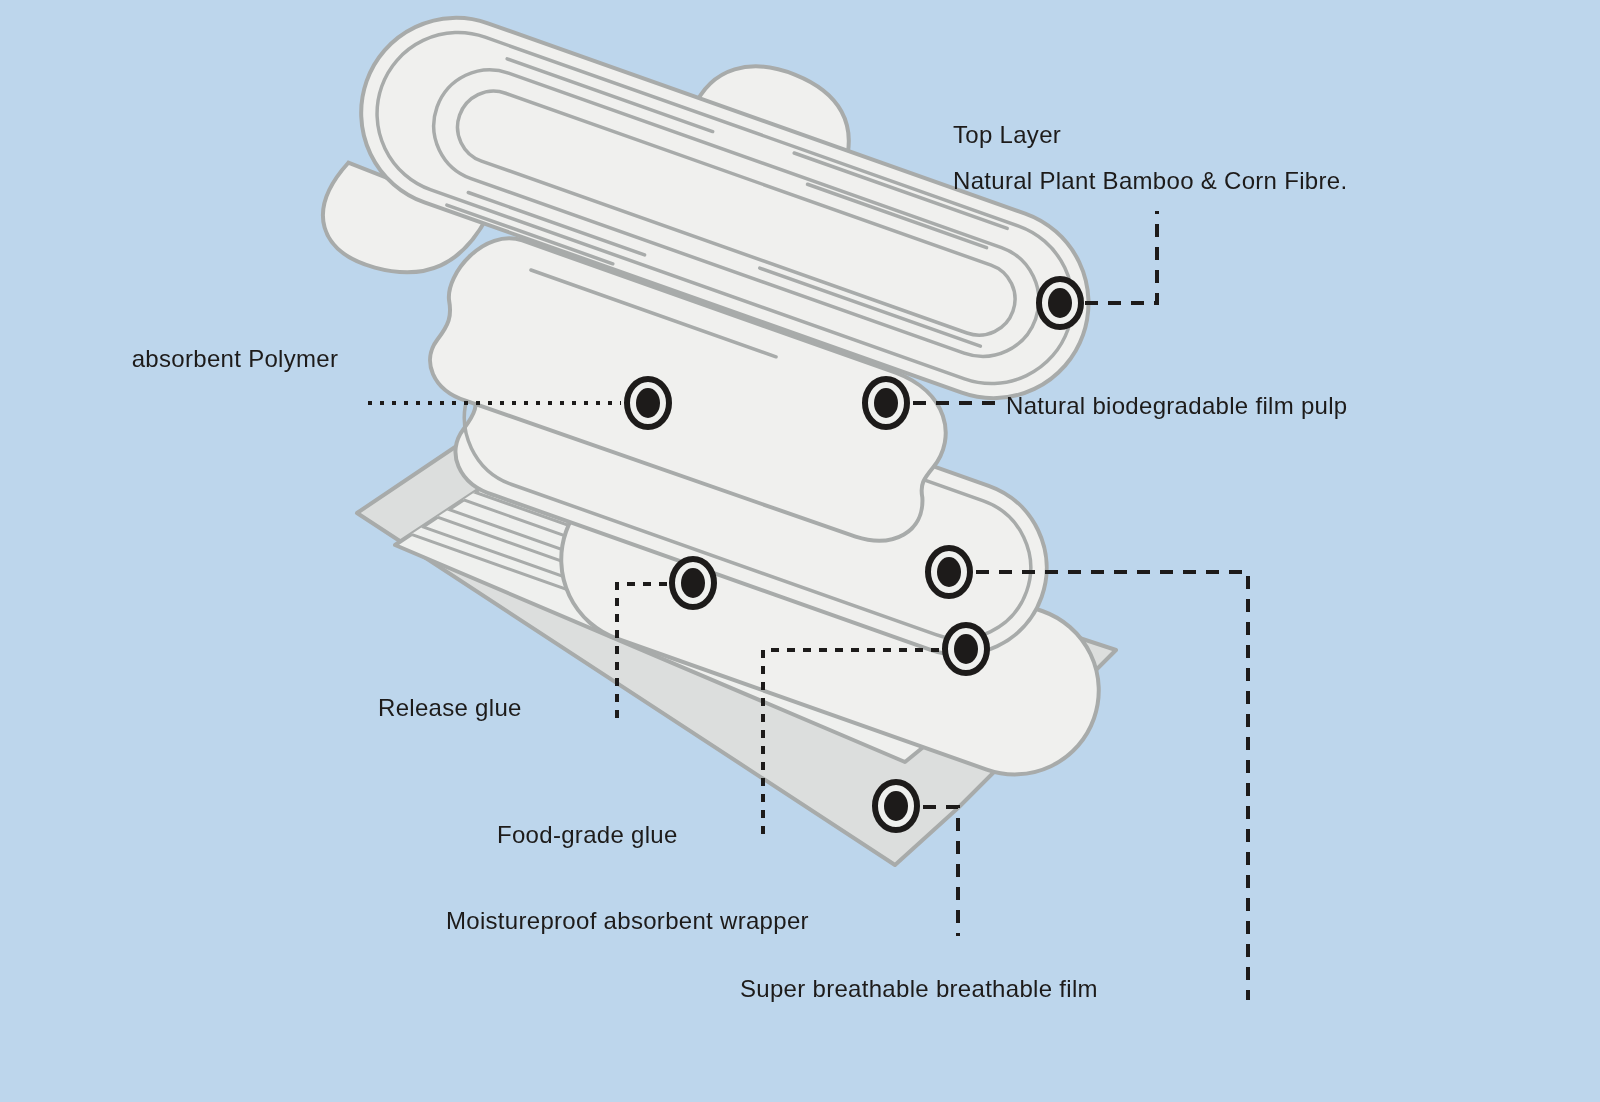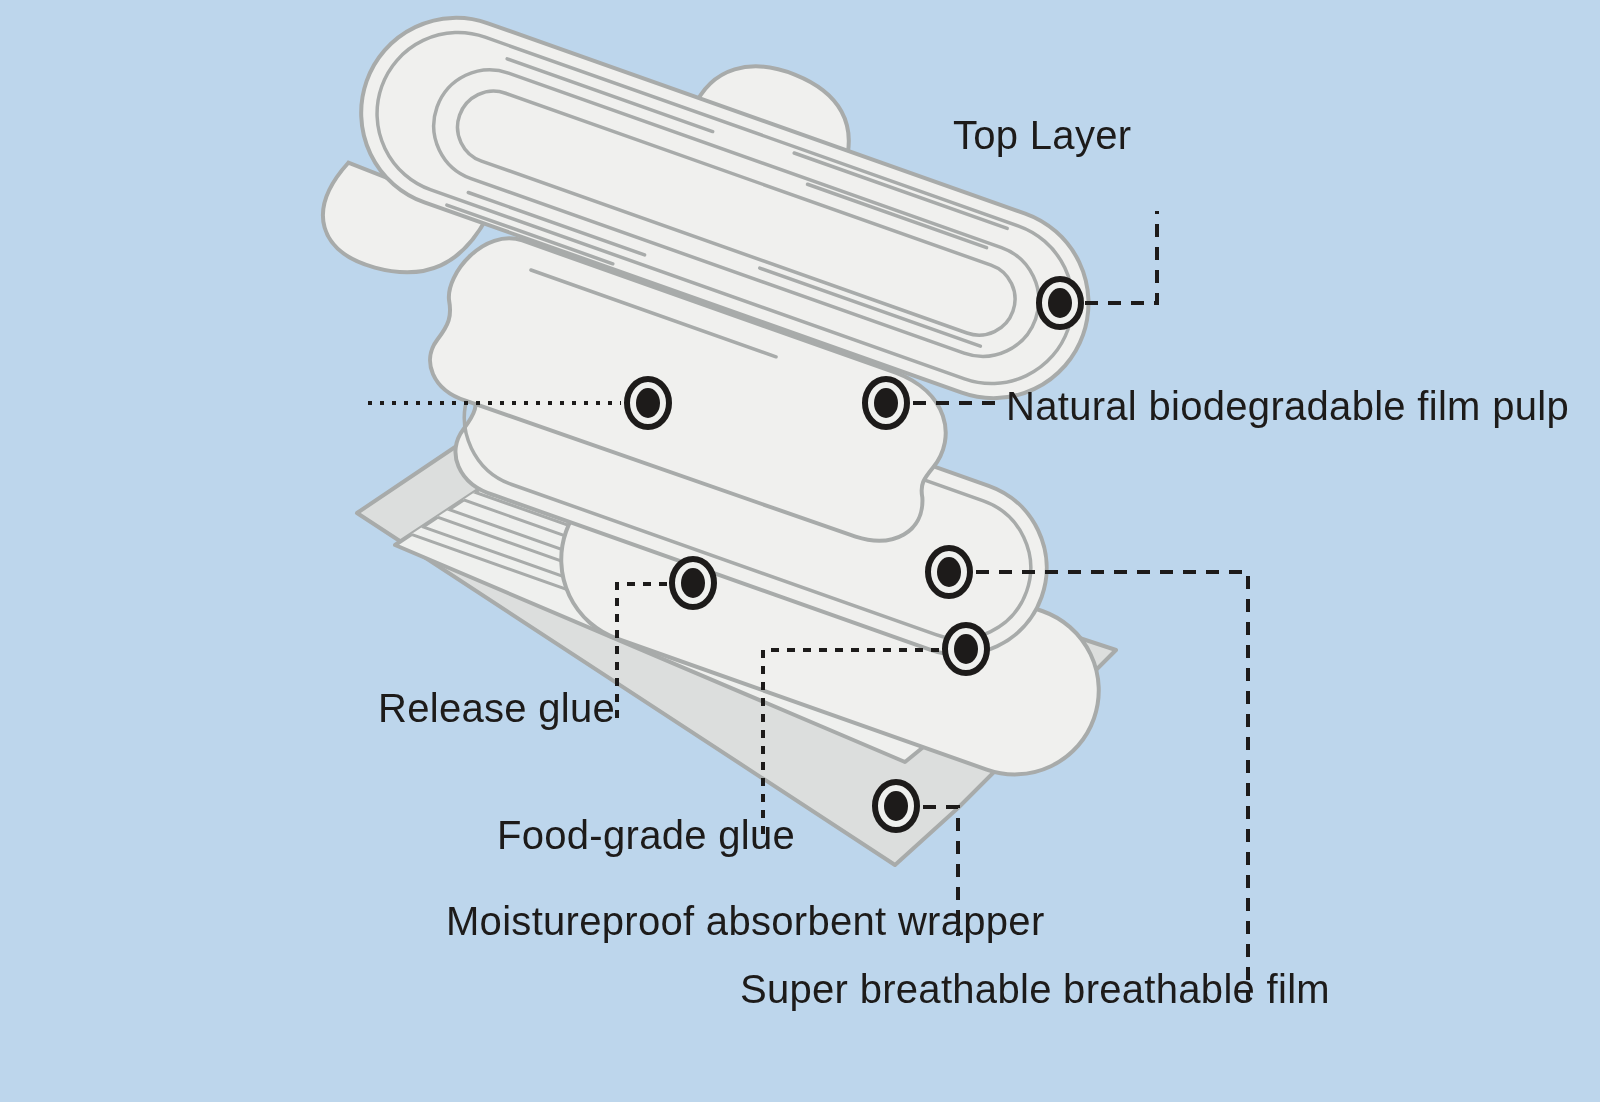--- a/index.html
+++ b/index.html
@@ -9,21 +9,21 @@
   html,body{margin:0;padding:0;}
   body{
     width:1600px;height:1102px;position:relative;overflow:hidden;
     background:var(--bg);
     font-family:"Liberation Sans", sans-serif;
   }
   #scene{position:absolute;left:0;top:0;}
   .label{
     position:absolute;
     color:var(--ink);
-    font-size:40px;
+    font-size:24px;
     line-height:46px;
     font-weight:500;
     letter-spacing:.3px;
     white-space:nowrap;
   }
   .label.center{text-align:center;}
 </style>
 </head>
 <body>
 
@@ -125,23 +125,25 @@
     </g>
     <g>
       <ellipse cx="896" cy="806" rx="21" ry="24" style="fill:var(--sheet-fill);stroke:var(--ink);stroke-width:6"></ellipse>
       <ellipse cx="896" cy="806" rx="12" ry="15" style="fill:var(--ink)"></ellipse>
     </g>
   </g>
 </svg>
 
 <div class="label" style="left:953px;top:112px">
   <div>Top Layer</div>
+  <div>Natural Plant Bamboo &amp; Corn Fibre.</div>
 </div>
 
 <div class="label center" style="left:55px;top:336px;width:360px">
+  <div>absorbent Polymer</div>
 </div>
 
 <div class="label" style="left:1006px;top:383px">Natural biodegradable film pulp</div>
 
 <div class="label" style="left:378px;top:685px">Release glue</div>
 
 <div class="label" style="left:497px;top:812px">Food-grade glue</div>
 
 <div class="label" style="left:446px;top:898px">Moistureproof absorbent wrapper</div>
 

